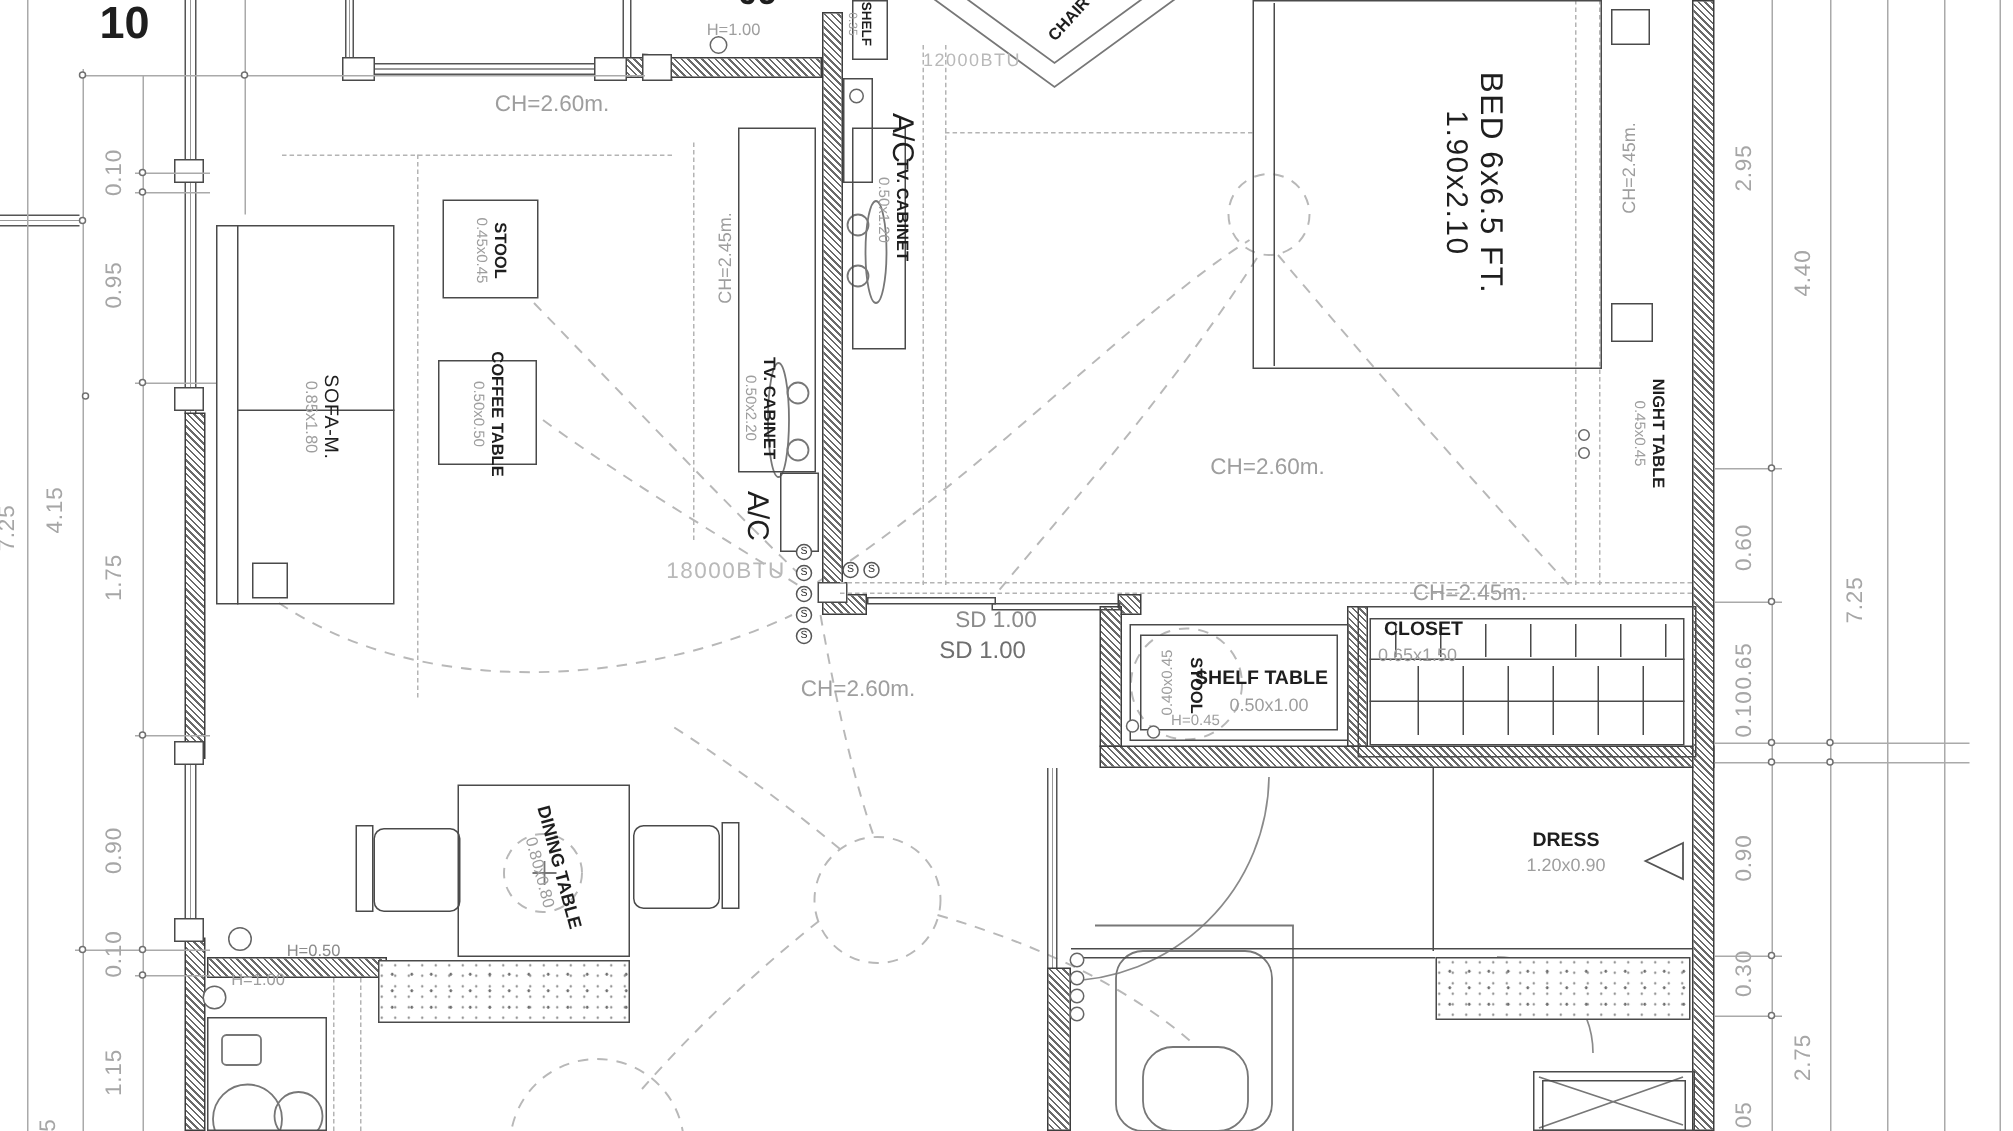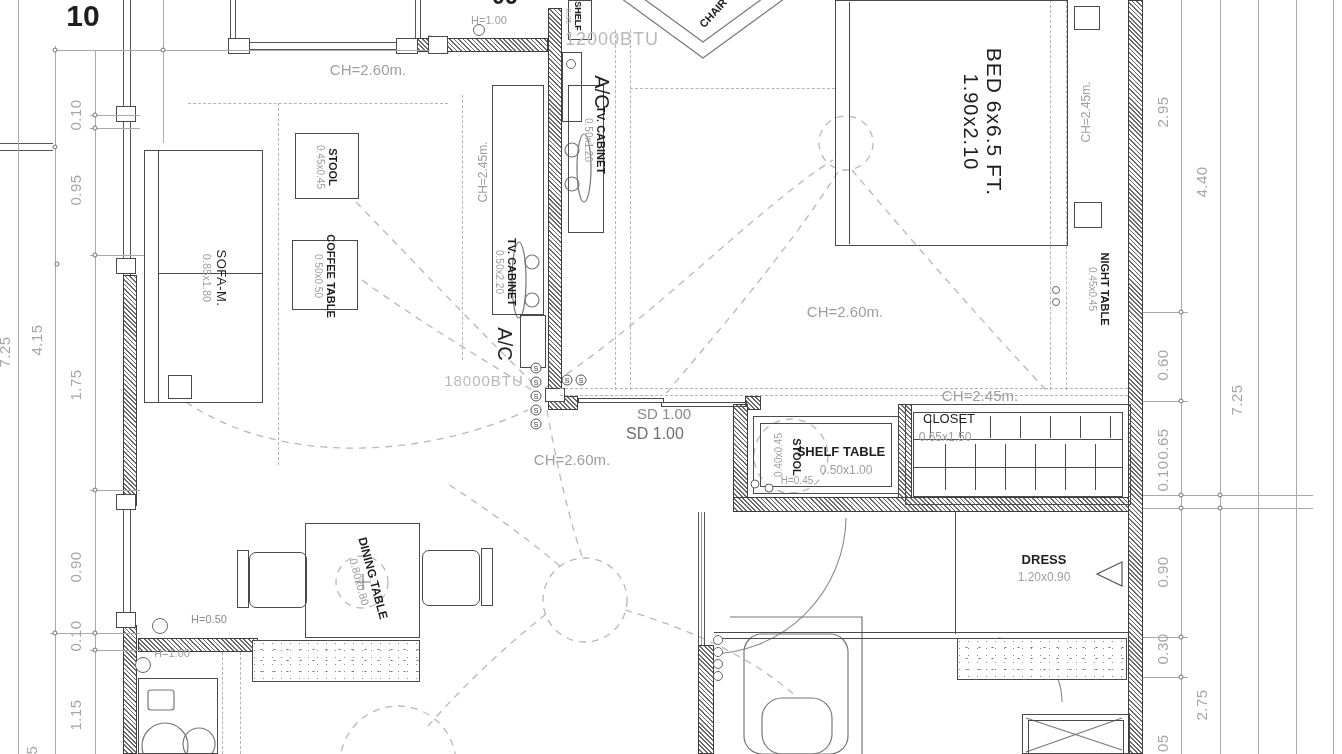--- a/index.html
+++ b/index.html
@@ -278,24 +278,24 @@
 
   <div class="a ht g" style="left:368px;top:70px;font-size:15px">CH=2.60m.</div>
   <div class="a ht g" style="left:845px;top:312px;font-size:15px">CH=2.60m.</div>
   <div class="a ht g" style="left:572px;top:460px;font-size:15px">CH=2.60m.</div>
   <div class="a ht g" style="left:980px;top:396px;font-size:15px">CH=2.45m.</div>
   <div class="a vt g" style="left:484px;top:172px;font-size:12px">CH=2.45m.</div>
   <div class="a vt g" style="left:1087px;top:112px;font-size:12px">CH=2.45m.</div>
   <div class="a ht" style="left:664px;top:414px;font-size:15px;color:#8a8a8a">SD 1.00</div>
   <div class="a ht" style="left:655px;top:434px;font-size:16px;color:#6f6f6f">SD 1.00</div>
   <div class="a ht g" style="left:489px;top:21px;font-size:11px">H=1.00</div>
-  <div class="a ht" style="left:209px;top:620px;font-size:11px;color:#8a8a8a">H=0.50</div>
+  <div class="a ht" style="left:209px;top:635px;font-size:11px;color:#8a8a8a">H=0.50</div>
   <div class="a ht g" style="left:172px;top:654px;font-size:11px">H=1.00</div>
   <div class="a ht g" style="left:797px;top:481px;font-size:10px" ind="drawing.heights.dress_stool">H=0.45</div>
-  <div class="a ht gl" style="left:612px;top:40px;font-size:18px;letter-spacing:1px">12000BTU</div>
+  <div class="a ht gl" style="left:648px;top:40px;font-size:12px;letter-spacing:1px">12000BTU</div>
   <div class="a ht gl" style="left:484px;top:381px;font-size:15px;letter-spacing:1px">18000BTU</div>
   <div class="a vt9 k" style="left:504px;top:344px;font-size:20px">A/C</div>
   <div class="a vt9 k" style="left:601px;top:92px;font-size:20px">A/C</div>
 
   <div class="a vt9" style="left:214px;top:278px">
     <div class="k" style="font-size:13px;letter-spacing:.5px">SOFA-M.</div>
     <div class="g" style="font-size:11px">0.85x1.80</div>
   </div>
   <div class="a vt9" style="left:327px;top:167px">
     <div class="k" style="font-size:11px;font-weight:bold">STOOL</div>
@@ -323,21 +323,21 @@
     <div class="k" style="font-size:20px;letter-spacing:1px">1.90x2.10</div>
   </div>
   <div class="a vt9" style="left:1099px;top:289px">
     <div class="k" style="font-size:11px;font-weight:bold">NIGHT TABLE</div>
     <div class="g" style="font-size:10px">0.45x0.45</div>
   </div>
   <div class="a ht k" style="left:841px;top:452px;font-size:13px;font-weight:bold">SHELF TABLE</div>
   <div class="a ht g" style="left:846px;top:470px;font-size:12px">0.50x1.00</div>
   <div class="a vt9 k" style="left:797px;top:457px;font-size:11px;font-weight:bold">STOOL</div>
   <div class="a vt g" style="left:779px;top:455px;font-size:10px">0.40x0.45</div>
-  <div class="a ht k" style="left:949px;top:419px;font-size:13px;font-weight:normal">CLOSET</div>
+  <div class="a ht k" style="left:949px;top:419px;font-size:13px;font-weight:bold">CLOSET</div>
   <div class="a ht g" style="left:945px;top:437px;font-size:12px">0.65x1.50</div>
   <div class="a ht k" style="left:1044px;top:560px;font-size:13px;font-weight:bold">DRESS</div>
   <div class="a ht g" style="left:1044px;top:577px;font-size:12px">1.20x0.90</div>
   <div class="a" style="left:366px;top:580px;transform:translate(-50%,-50%) rotate(75deg);text-align:center;white-space:nowrap;line-height:1.15">
     <div class="k" style="font-size:12px;font-weight:bold">DINING TABLE</div>
     <div class="g" style="font-size:11px">0.80x0.80</div>
   </div>
 
 </div>
 

